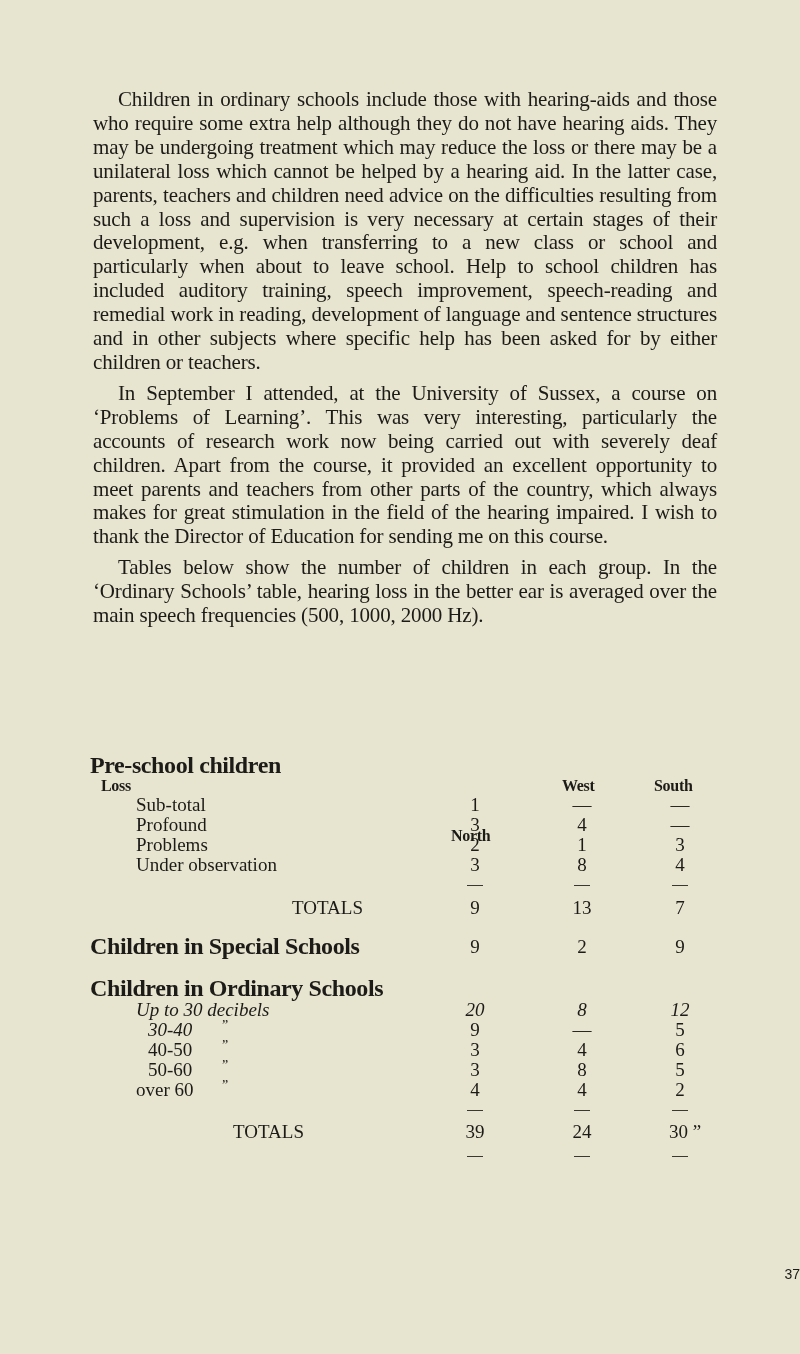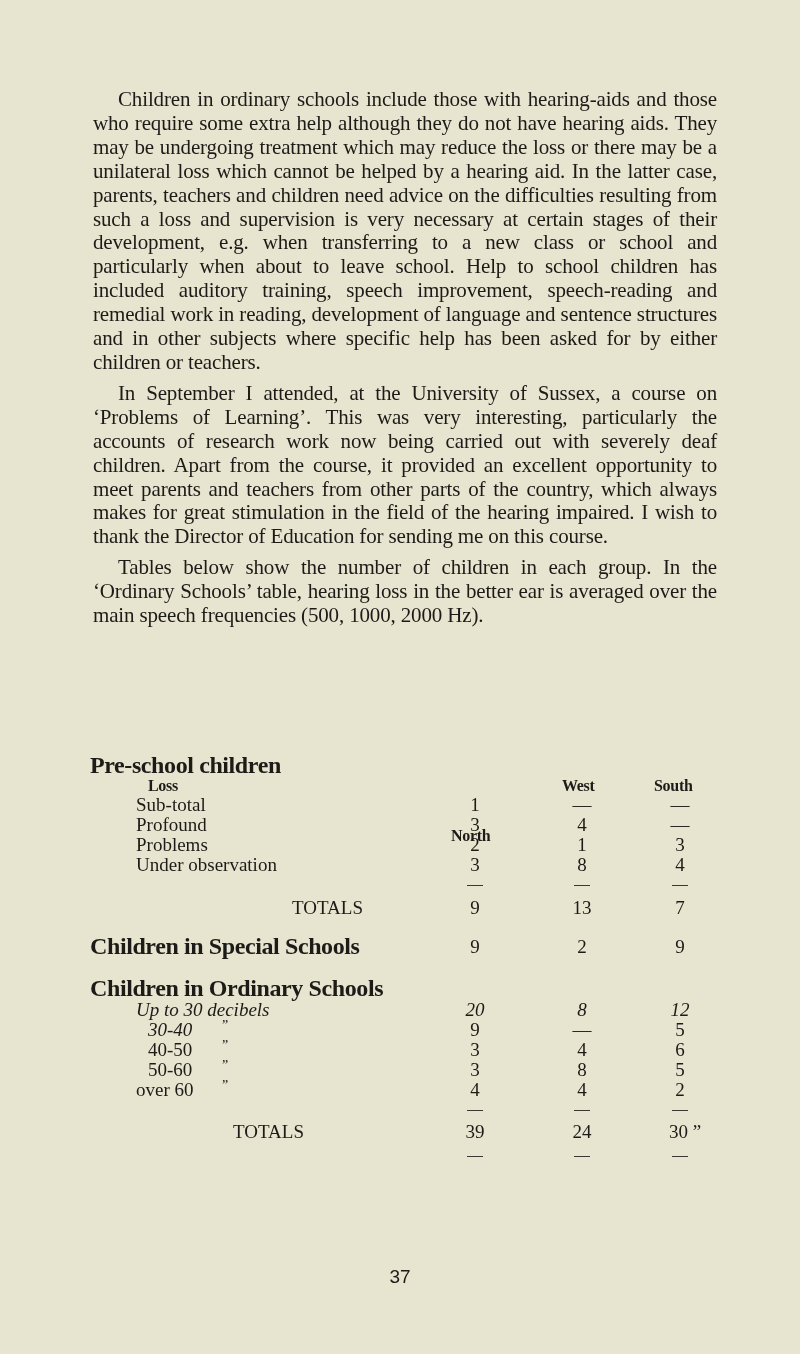--- a/index.html
+++ b/index.html
@@ -27,37 +27,37 @@
   .colhead { position: absolute; font-weight: bold; font-size: 16px; letter-spacing: -0.3px; }
   .row { position: absolute; left: 0; width: 756px; height: 20px; font-size: 19px; line-height: 20px; padding-left: 8px; }
   .row .label { position: absolute; white-space: nowrap; }
   .row .num { position: absolute; width: 40px; text-align: center; }
   .row .n { left: 455px; }
   .row .w { left: 562px; }
   .row .s { left: 660px; }
   .rule { position: absolute; height: 1px; background: #3a3832; width: 16px; }
   .ditto { position: absolute; font-size: 14px; }
   .pagenum {
-    position: absolute; left: 0; width: 800px; top: 1266px; text-align: center;
-    font-family: "Liberation Sans", "DejaVu Sans", sans-serif; font-size: 19px;
+    position: absolute; left: 0; width: 800px; top: 1266px; text-align: right;
+    font-family: "Liberation Sans", "DejaVu Sans", sans-serif; font-size: 14px;
   }
 </style>
 </head>
 <body>
 
 <div class="page">
 
   <div class="prose">
     <p class="first">Children in ordinary schools include those with hearing-aids and those who require some extra help although they do not have hearing aids. They may be undergoing treatment which may reduce the loss or there may be a unilateral loss which cannot be helped by a hearing aid. In the latter case, parents, teachers and children need advice on the difficulties resulting from such a loss and supervision is very necessary at certain stages of their development, e.g. when transferring to a new class or school and particularly when about to leave school. Help to school children has included auditory training, speech improvement, speech-reading and remedial work in reading, development of language and sentence structures and in other subjects where specific help has been asked for by either children or teachers.</p>
     <p>In September I attended, at the University of Sussex, a course on ‘Problems of Learning’. This was very interesting, particularly the accounts of research work now being carried out with severely deaf children. Apart from the course, it provided an excellent opportunity to meet parents and teachers from other parts of the country, which always makes for great stimulation in the field of the hearing impaired. I wish to thank the Director of Education for sending me on this course.</p>
     <p>Tables below show the number of children in each group. In the ‘Ordinary Schools’ table, hearing loss in the better ear is averaged over the main speech frequencies (500, 1000, 2000 Hz).</p>
   </div>
 
   <div class="heading" style="left:90px; top:752px;">Pre-school children</div>
-  <div class="colhead" style="left:101px; top:777px;margin-left:47px;">Loss</div>
+  <div class="colhead" style="left:101px; top:777px;">Loss</div>
   <div class="colhead" style="left:451px; top:805px;margin-top:22px;">North</div>
   <div class="colhead" style="left:562px; top:777px;">West</div>
   <div class="colhead" style="left:654px; top:777px;">South</div>
 
   <div class="row" style="top:795px;">
     <span class="label" style="left:136px;">Sub-total</span>
     <span class="num n">1</span>
     <span class="num w">—</span>
     <span class="num s">—</span>
   </div>

